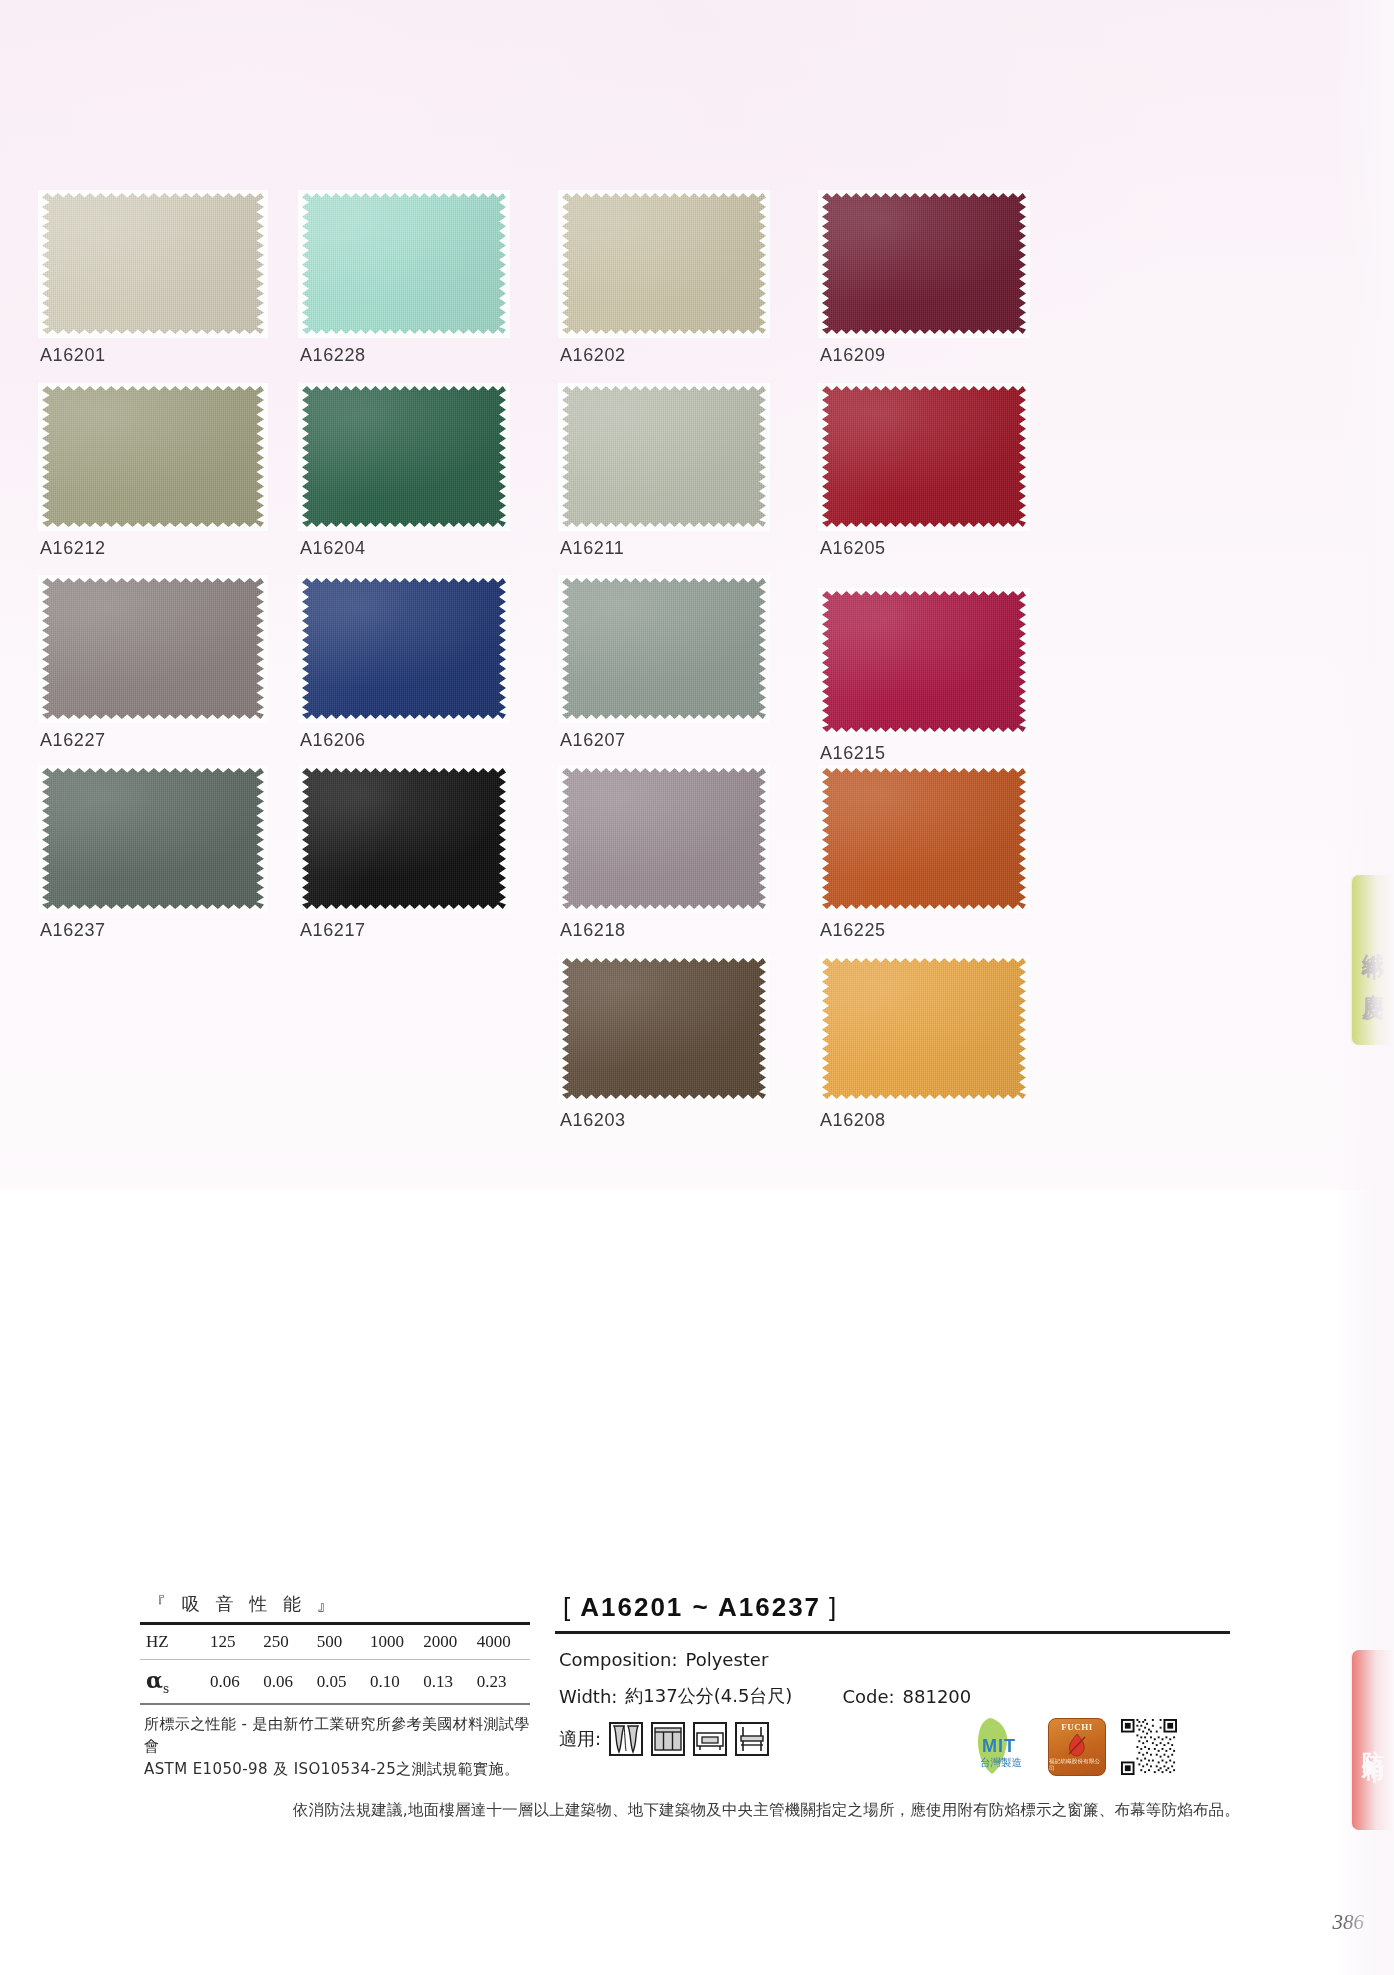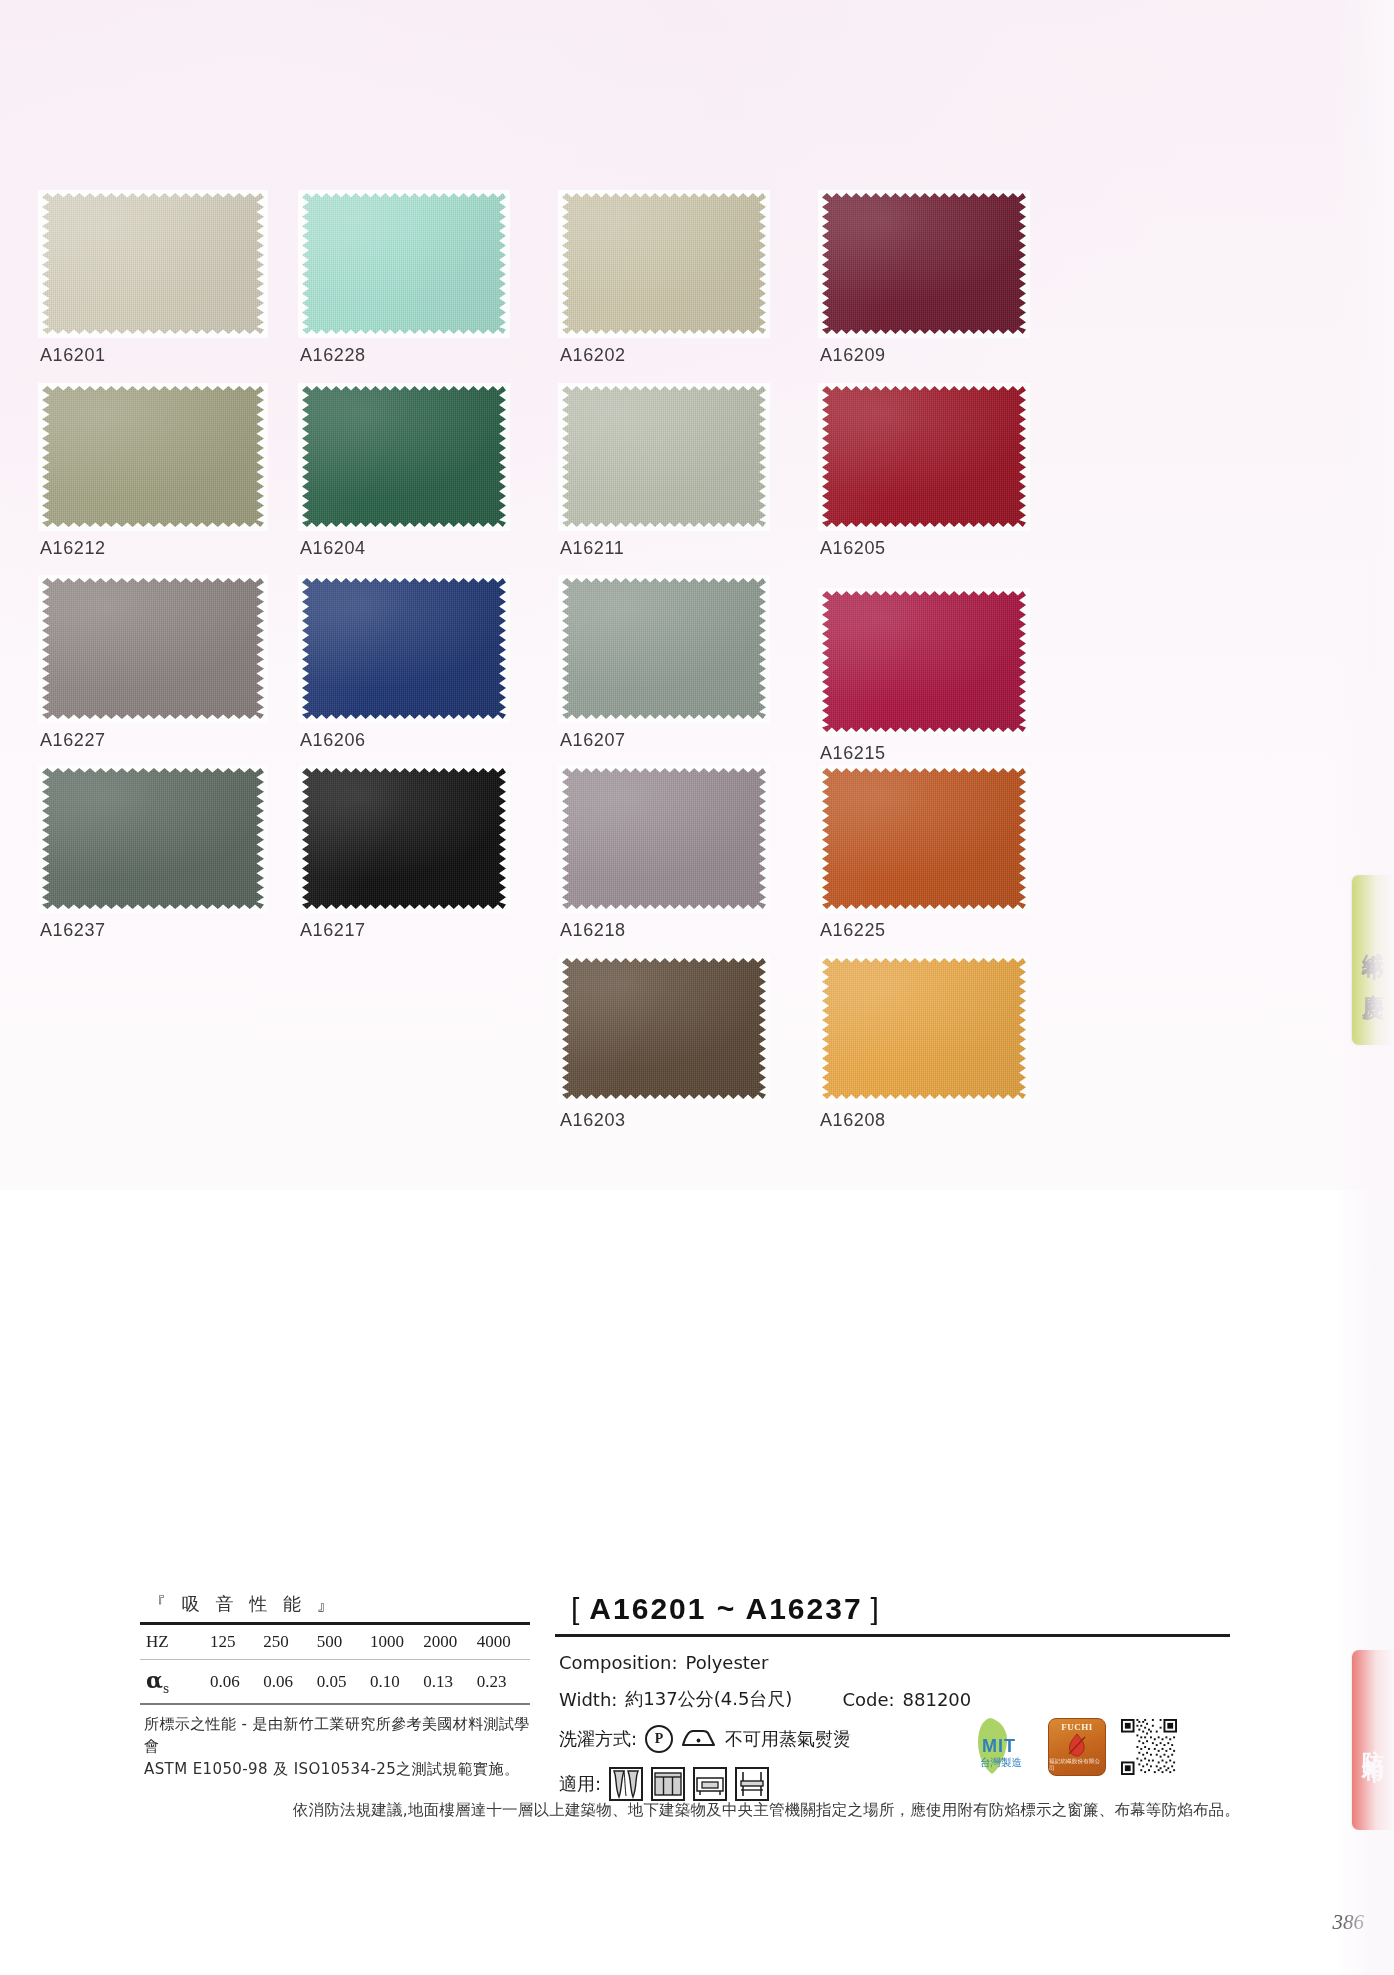--- a/index.html
+++ b/index.html
@@ -243,26 +243,26 @@
 
   
   #product-info {
     position: absolute;
     left: 415px;
     top: 0;
     width: 675px;
   }
   #code-range {
     font-family: "Liberation Sans", "DejaVu Sans", sans-serif;
-    font-size: 30px;
+    font-size: 26px;
     font-weight: 700;
     letter-spacing: 2px;
     color: #111;
     text-align: left;
-    margin: 0 0 8px 8px;
+    margin: 0 0 8px 0;
     white-space: nowrap;
   }
   #code-range .bracket { font-weight: 400; margin: 0 8px; }
   .info-line {
     font-family: "DejaVu Sans", "Liberation Sans", sans-serif;
     font-size: 18px;
     color: #1d1d1d;
     margin: 14px 0 0 4px;
     display: flex;
     align-items: center;
@@ -569,33 +569,20 @@
       </div>
 
       <div class="info-line">
         <span>Width:</span>
         <span>約137公分(4.5台尺)</span>
         <span class="inline-gap"></span>
         <span>Code:</span>
         <span>881200</span>
       </div>
 
-      <div class="info-line">
-        <span>洗濯方式:</span>
-        <span class="icon-p">
-            <span>P</span>
-          </span>
-        <span class="icon-iron">
-          <svg width="36" height="24" viewBox="0 0 36 24" aria-hidden="true">
-            <path d="M2 20 H33 L27 8 Q25.5 6 22 6 H12 Q6 6 2 20 Z" fill="none" stroke="#1d1d1d" stroke-width="2.1" stroke-linejoin="round"></path>
-            <circle cx="17.5" cy="15.5" r="1.9" fill="#1d1d1d"></circle>
-          </svg>
-        </span>
-        <span>不可用蒸氣熨燙</span>
-      </div>
 
       <div class="info-line">
         <span>適用:</span>
         <span class="usage-icon">
           <svg width="30" height="30" viewBox="0 0 30 30" aria-hidden="true">
             <path d="M3 2 C6 9 4 18 8 28 C11 20 10 10 13 2 Z" fill="#cfcfcf" stroke="#1d1d1d" stroke-width="1.4"></path>
             <path d="M27 2 C24 9 26 18 22 28 C19 20 20 10 17 2 Z" fill="#cfcfcf" stroke="#1d1d1d" stroke-width="1.4"></path>
             <path d="M13 2 C14 10 14 20 15 27" stroke="#1d1d1d" stroke-width="1" fill="none"></path>
           </svg>
         </span>

